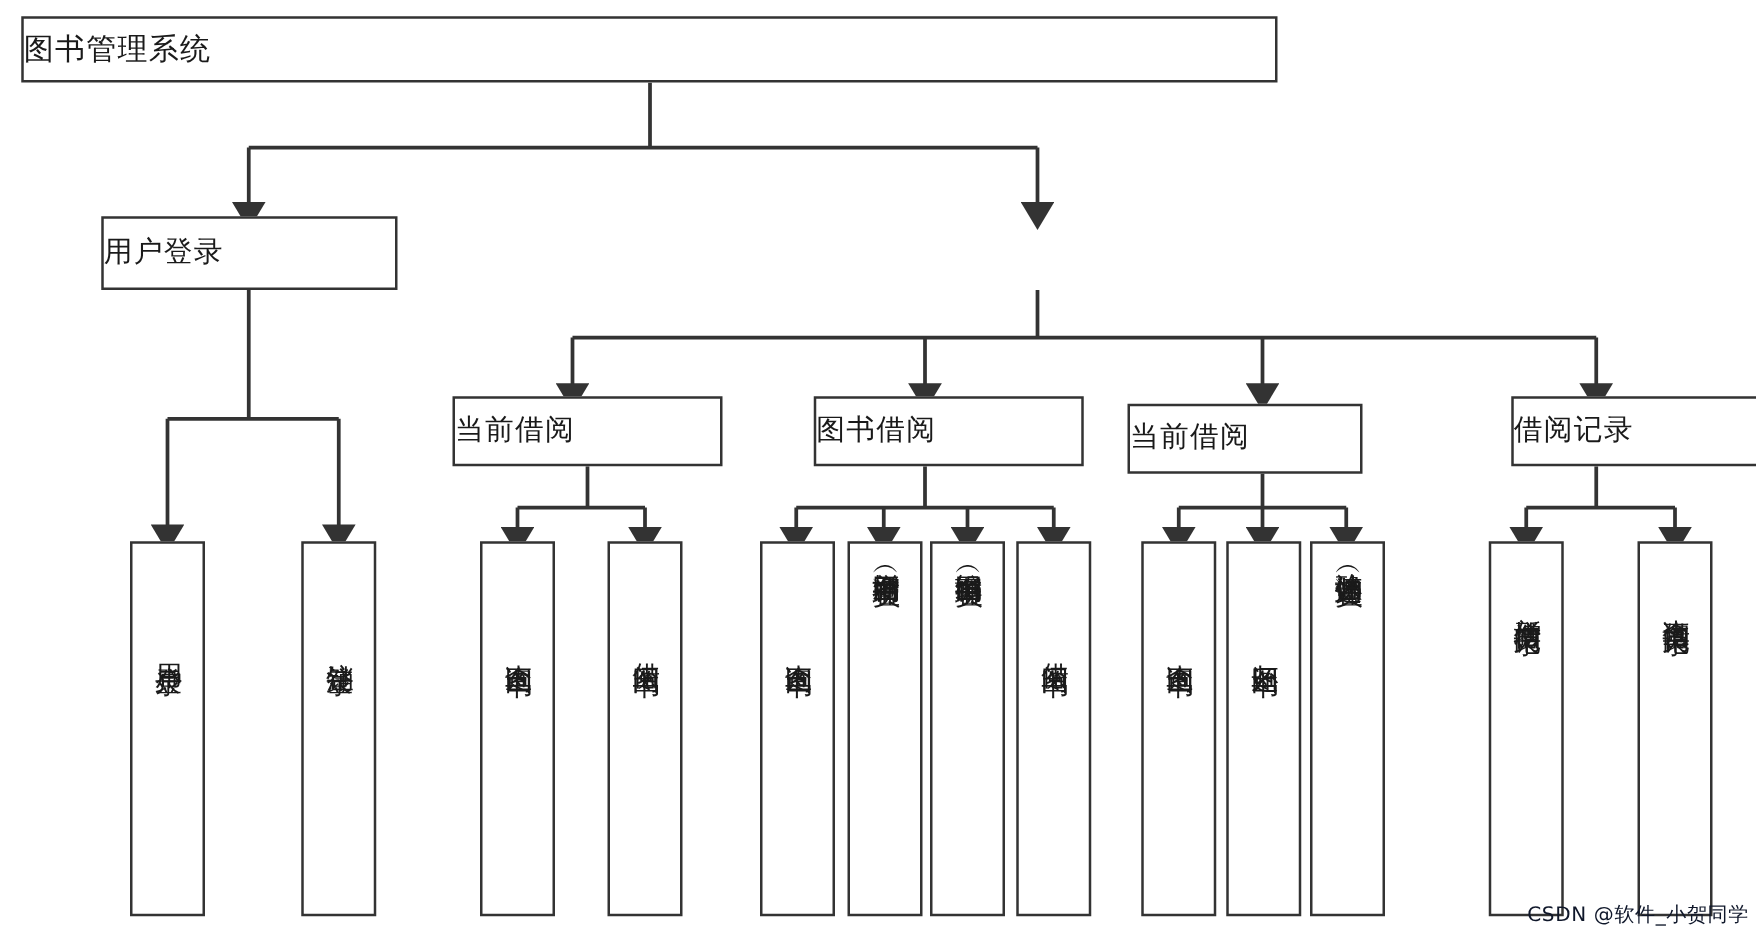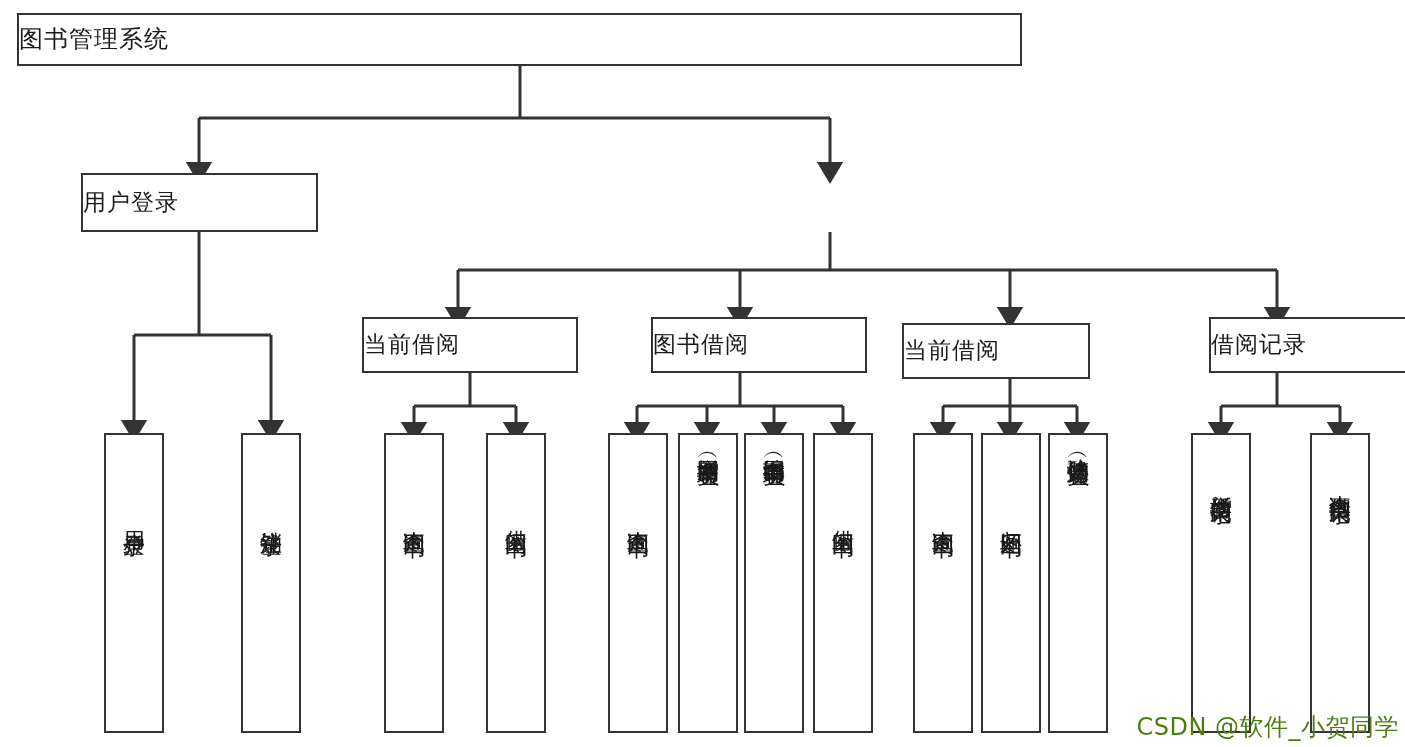--- a/index.html
+++ b/index.html
@@ -65,22 +65,22 @@
     white-space: nowrap;
     height: auto;
   }
   .node.vert.tall .label {
     letter-spacing: 1px;
   }
   .watermark {
     position: absolute;
     right: 6px;
     bottom: 4px;
-    font-size: 24px;
-    color: #4d7c0f;
+    font-size: 16px;
+    color: #0f172a;
     letter-spacing: 0.5px;
     z-index: 3;
     white-space: nowrap;
     font-family: "DejaVu Sans", "Liberation Sans", sans-serif;
   }
 </style>
 </head>
 <body>
 
 <div id="canvas">

